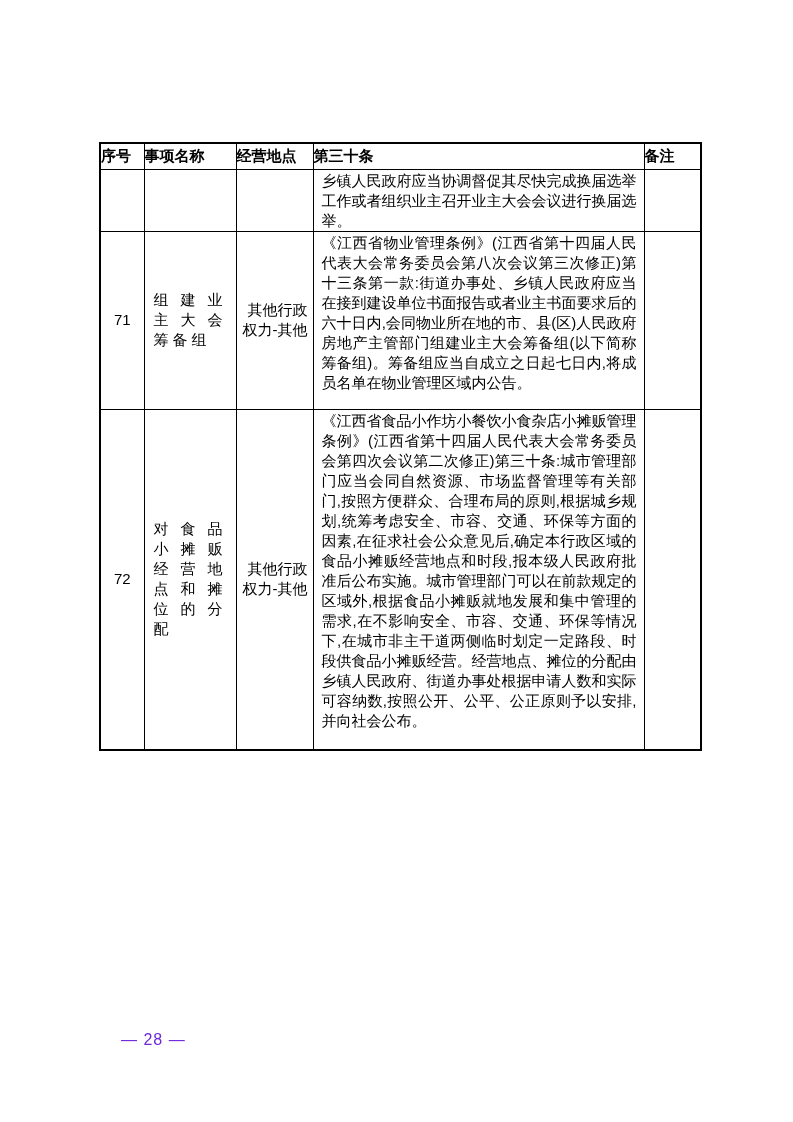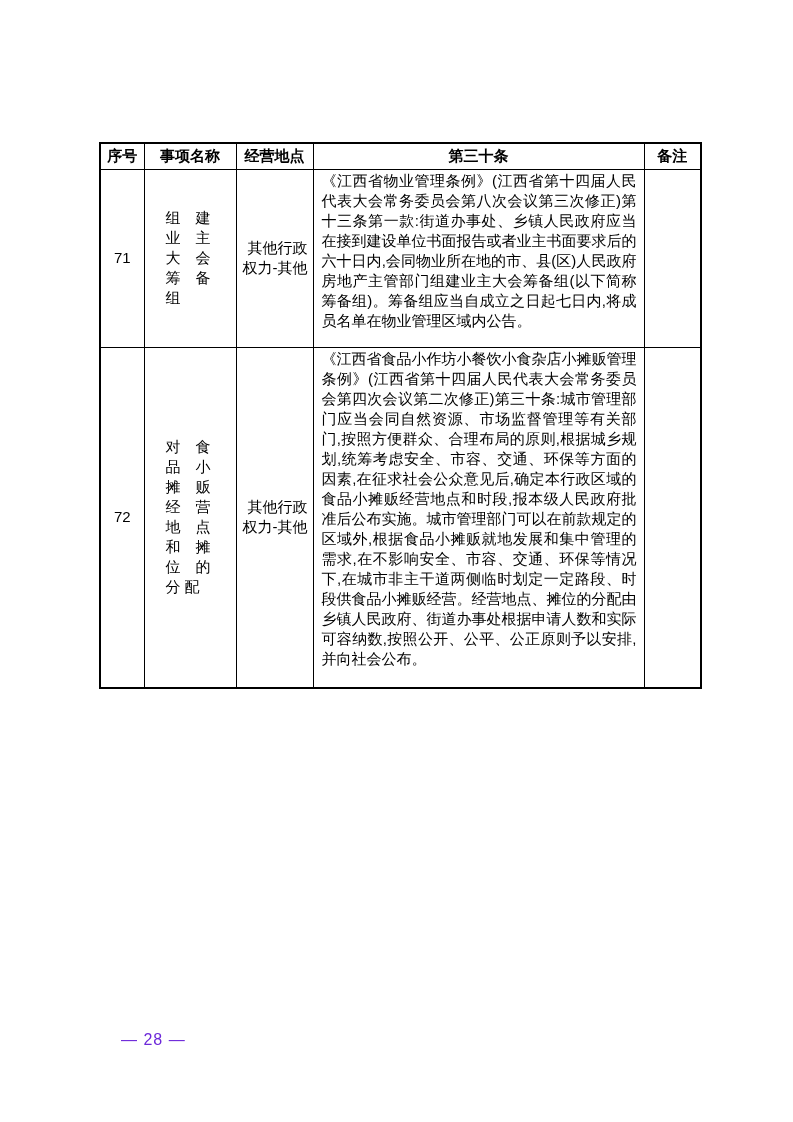--- a/index.html
+++ b/index.html
@@ -29,35 +29,35 @@
     border: 1px solid #000000;
     font-size: 15px;
     line-height: 20px;
     color: #000000;
     box-sizing: border-box;
     overflow: hidden;
   }
   .doc-table th {
     height: 26px;
     font-weight: bold;
-    text-align: center;
+    text-align: left;
     vertical-align: middle;
     padding: 0;
   }
   td.cell-seq {
     text-align: center;
     vertical-align: middle;
     padding: 0;
   }
   td.cell-name {
     vertical-align: middle;
     text-align: justify;
     text-justify: inter-character;
     word-break: break-all;
-    padding: 0 21px;
+    padding: 0 9px;
     letter-spacing: 4px;
   }
   td.cell-type {
     vertical-align: middle;
     text-align: right;
     word-break: break-all;
     padding: 0 5px;
   }
   td.cell-basis {
     vertical-align: top;
@@ -98,20 +98,27 @@
     <thead>
       <tr>
         <th>序号</th>
         <th>事项名称</th>
         <th>经营地点</th>
         <th>第三十条</th>
         <th>备注</th>
       </tr>
     </thead>
     <tbody>
+      <tr class="row-cont">
+        <td class="cell-seq"></td>
+        <td class="cell-name"></td>
+        <td class="cell-type"></td>
+        <td class="cell-basis">乡镇人民政府应当协调督促其尽快完成换届选举工作或者组织业主召开业主大会会议进行换届选举。</td>
+        <td class="cell-remark"></td>
+      </tr>
       <tr class="row-71">
         <td class="cell-seq">71</td>
         <td class="cell-name">组建业主大会筹备组</td>
         <td class="cell-type">其他行政权力-其他</td>
         <td class="cell-basis">《江西省物业管理条例》(江西省第十四届人民代表大会常务委员会第八次会议第三次修正)第十三条第一款:街道办事处、乡镇人民政府应当在接到建设单位书面报告或者业主书面要求后的六十日内,会同物业所在地的市、县(区)人民政府房地产主管部门组建业主大会筹备组(以下简称筹备组)。筹备组应当自成立之日起七日内,将成员名单在物业管理区域内公告。</td>
         <td class="cell-remark"></td>
       </tr>
       <tr class="row-72">
         <td class="cell-seq">72</td>
         <td class="cell-name">对食品小摊贩经营地点和摊位的分配</td>

